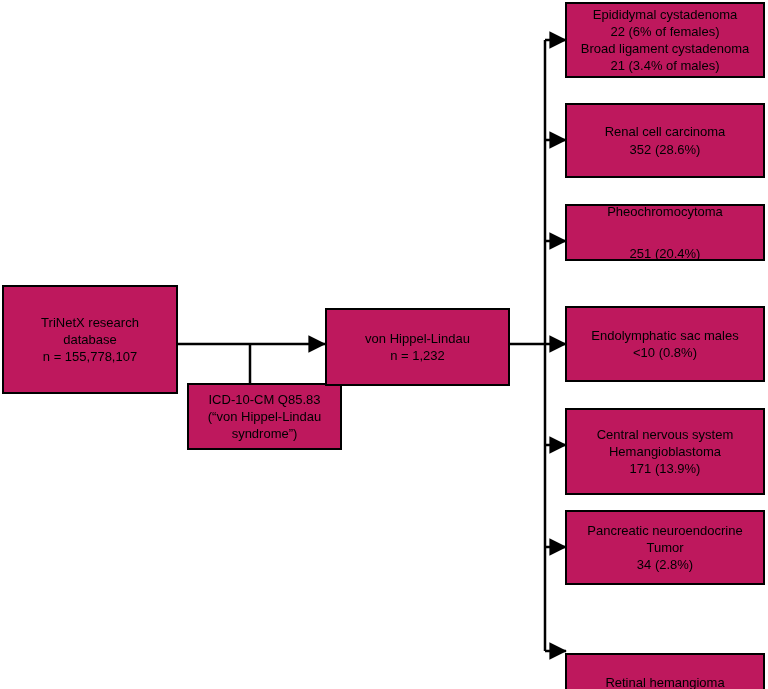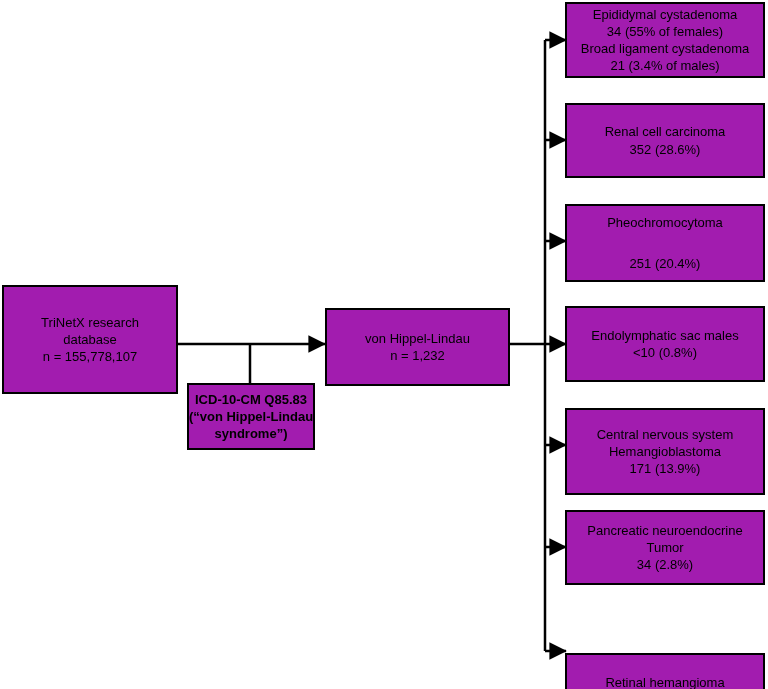--- a/index.html
+++ b/index.html
@@ -22,21 +22,21 @@
     position: absolute;
     left: 0;
     top: 0;
     width: 768px;
     height: 689px;
   }
   .node {
     position: absolute;
     box-sizing: border-box;
     border: 2px solid #000000;
-    background: #a21caf;
+    background: #be185d;
     display: flex;
     flex-direction: column;
     align-items: center;
     justify-content: center;
     text-align: center;
     font-size: 13px;
     line-height: 1.32;
     padding: 2px 4px;
     z-index: 2;
   }
@@ -83,44 +83,44 @@
       <line x1="545" y1="651" x2="566" y2="651" stroke="#000000" stroke-width="2.5" marker-end="url(#arrowhead)"></line>
     </g>
   </svg>
 
   <div class="node" style="left:2px; top:285px; width:176px; height:109px;">
     <span class="line">TriNetX research</span>
     <span class="line">database</span>
     <span class="line">n = 155,778,107</span>
   </div>
 
-  <div class="node" style="left:187px; top:383px; width:128px; height:67px;font-weight:bold;">
+  <div class="node" style="left:187px; top:383px; width:155px; height:67px;">
     <span class="line">ICD-10-CM Q85.83</span>
     <span class="line">(“von Hippel-Lindau</span>
     <span class="line">syndrome”)</span>
   </div>
 
   <div class="node" style="left:325px; top:308px; width:185px; height:78px;">
     <span class="line">von Hippel-Lindau</span>
     <span class="line">n = 1,232</span>
   </div>
 
   <div class="node" style="left:565px; top:2px; width:200px; height:76px;">
     <span class="line">Epididymal cystadenoma</span>
-    <span class="line">34 (55% of females)</span>
+    <span class="line">22 (6% of females)</span>
     <span class="line">Broad ligament cystadenoma</span>
     <span class="line">21 (3.4% of males)</span>
   </div>
 
   <div class="node" style="left:565px; top:103px; width:200px; height:75px;text-align:right;">
     <span class="line">Renal cell carcinoma</span>
     <span class="line">352 (28.6%)</span>
   </div>
 
-  <div class="node" style="left:565px; top:204px; width:200px; height:78px;gap:24px;">
+  <div class="node" style="left:565px; top:204px; width:200px; height:57px;gap:24px;">
     <span class="line">Pheochromocytoma</span>
     <span class="line">251 (20.4%)</span>
   </div>
 
   <div class="node" style="left:565px; top:306px; width:200px; height:76px;">
     <span class="line">Endolymphatic sac males</span>
     <span class="line">&lt;10 (0.8%)</span>
   </div>
 
   <div class="node" style="left:565px; top:408px; width:200px; height:87px;">

